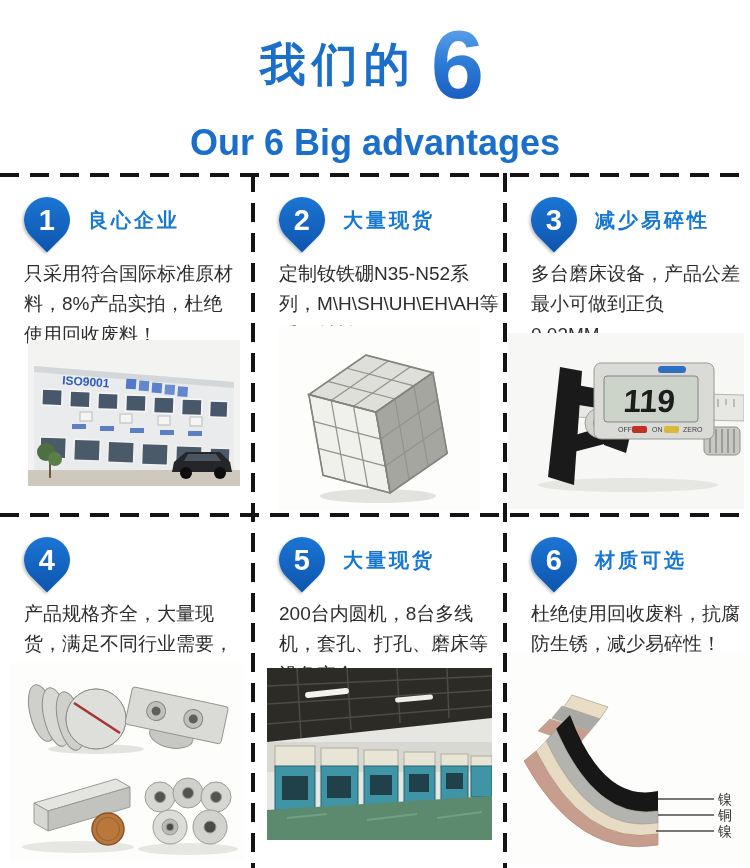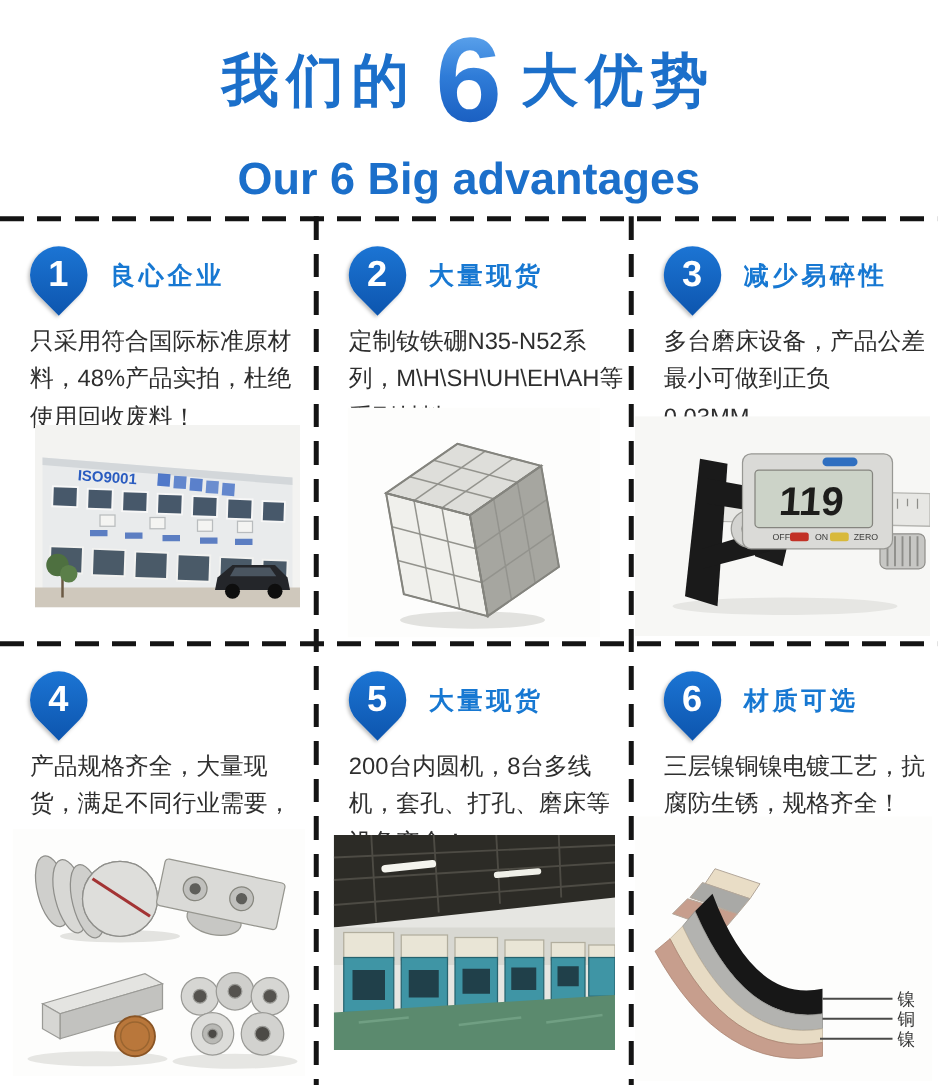--- a/index.html
+++ b/index.html
@@ -38,38 +38,37 @@
 </style>
 </head>
 <body>
 
 <div class="page">
 
   <div class="hdr">
     <div class="hdr-row">
       <span class="hdr-zh">我们的</span>
       <span class="hdr-six">6</span>
-      <span class="hdr-zh">大优势</span>
     </div>
     <div class="hdr-sub">Our 6 Big advantages</div>
   </div>
 
   <div class="hline" style="top:173px;"></div>
   <div class="hline" style="top:513px;"></div>
   <div class="vline" style="left:251px;top:173px;height:695px;"></div>
   <div class="vline" style="left:503px;top:173px;height:695px;"></div>
 
   <div class="cell" style="left:0;top:177px;width:251px;">
     <div class="cell-head">
       <div class="badge">
           <span>1</span>
         </div>
       <div class="cell-title">良心企业</div>
     </div>
-    <div class="cell-desc">只采用符合国际标准原材料，48%产品实拍，杜绝使用回收废料！</div>
+    <div class="cell-desc">只采用符合国际标准原材料，8%产品实拍，杜绝使用回收废料！</div>
   </div>
   <div class="photo" style="left:28px;top:340px;">
     <svg width="212" height="146" viewBox="0 0 212 146">
       <rect width="212" height="146" fill="#f3f3f1"></rect>
       <polygon points="6,26 206,42 206,140 6,140" fill="#e9ebec"></polygon>
       <polygon points="6,26 206,42 206,48 6,32" fill="#d3d7da"></polygon>
       <g transform="rotate(4 60 44)">
         <text x="34" y="46" font-size="12" font-weight="bold" fill="#2a5cc0">ISO9001</text>
         <rect x="98" y="36" width="10" height="10" fill="#2a5cc0" opacity=".8"></rect>
         <rect x="111" y="37" width="10" height="10" fill="#2a5cc0" opacity=".7"></rect>
@@ -334,21 +333,21 @@
     </svg>
   </div>
 
   <div class="cell" style="left:507px;top:517px;width:243px;">
     <div class="cell-head">
       <div class="badge">
           <span>6</span>
         </div>
       <div class="cell-title">材质可选</div>
     </div>
-    <div class="cell-desc" style="width:218px;">三层镍铜镍电镀工艺，抗腐防生锈，规格齐全！</div>
+    <div class="cell-desc" style="width:218px;">杜绝使用回收废料，抗腐防生锈，减少易碎性！</div>
   </div>
   <div class="photo" style="left:508px;top:653px;">
     <svg width="238" height="212" viewBox="0 0 238 212">
       <rect width="238" height="212" fill="#fdfdfc"></rect>
       <g stroke="#b3a79a" stroke-width=".8">
         <polygon points="64,42 100,54 92,66 56,54" fill="#e9ddc6"></polygon>
         <polygon points="54,53 92,66 82,78 44,65" fill="#a9a9a6"></polygon>
         <polygon points="42,66 82,78 70,92 30,78" fill="#c79e8d"></polygon>
       </g>
       <path d="M62,62 Q95,150 150,138 L150,158 Q88,168 48,76 Z" fill="#171717"></path>

